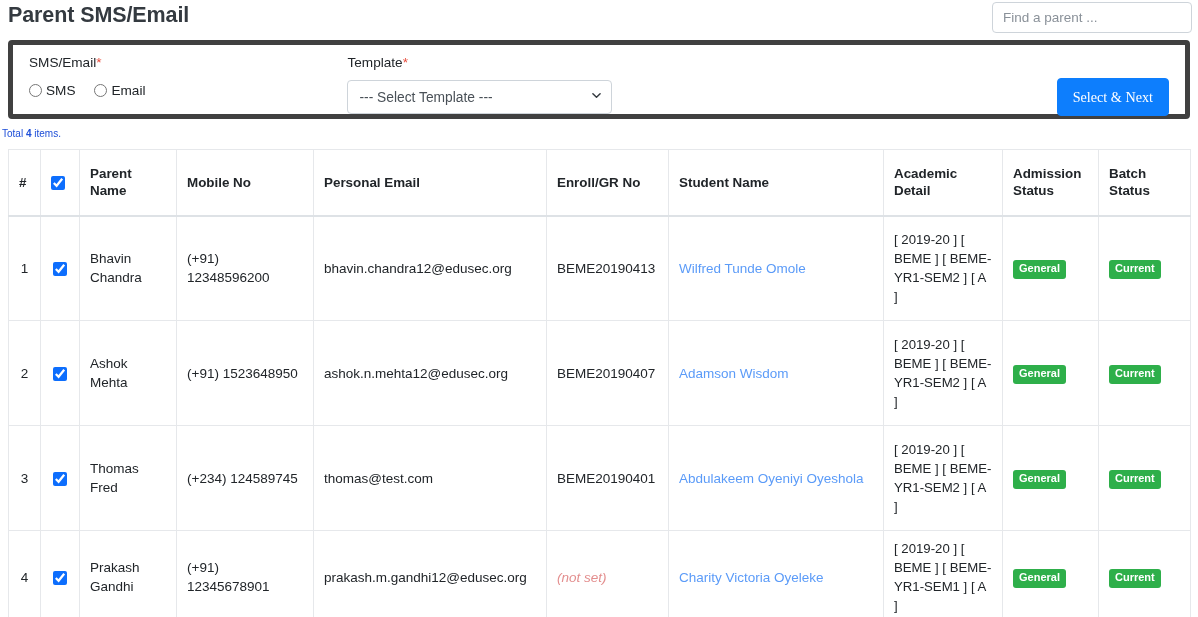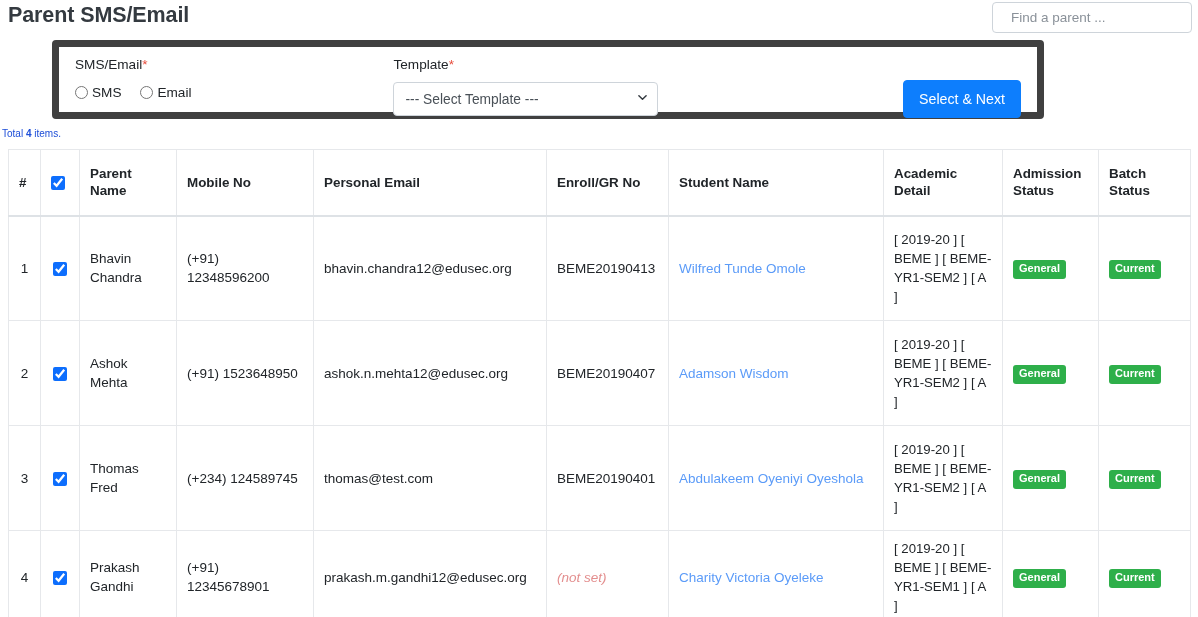--- a/index.html
+++ b/index.html
@@ -30,36 +30,35 @@
     letter-spacing: -0.1px;
     margin: 2px 0 0 0;
   }
   .search-box {
     width: 200px; height: 31px;
     border: 1px solid #ced4da;
     border-radius: 4px;
     background: #fff;
     font-size: 13.5px;
     color: #6c757d;
-    padding: 0 18px;
+    padding: 0 10px;
     font-family: "Liberation Sans", sans-serif;
     margin-top: 2px;
     outline: none;
   }
   .search-box::placeholder { color: #8a9199; }
 
   
   .filter-card {
     position: absolute;
     left: 8px; top: 40px;
-    width: 992px; height: 79px;
-    border: 7px solid #404040;
+    width: 1182px; height: 79px;
+    border: 5px solid #404040;
     border-radius: 4px;
     background: #fff;
-    margin-left: 44px;
   }
   .filter-inner {
     display: flex;
     align-items: flex-start;
     height: 100%;
     padding: 9px 0 0 0;
     position: relative;
   }
   .field-group { padding-left: 16px; }
   .field-group.template { padding-left: 202px; }
@@ -110,21 +109,21 @@
   .btn-primary {
     position: absolute;
     right: 16px; top: 33px;
     height: 38px;
     padding: 0 15px;
     background: #0d7efd;
     border: 1px solid #0d7efd;
     border-radius: 4px;
     color: #fff;
     font-size: 14.2px;
-    font-family: Liberation Sans, sans-serif;
+    font-family: Liberation Serif, serif;
     cursor: pointer;
     line-height: 36px;
   }
 
   
   .total-line {
     position: absolute;
     left: 2px; top: 125px;
     font-size: 10px;
     color: #1d4ed8;

